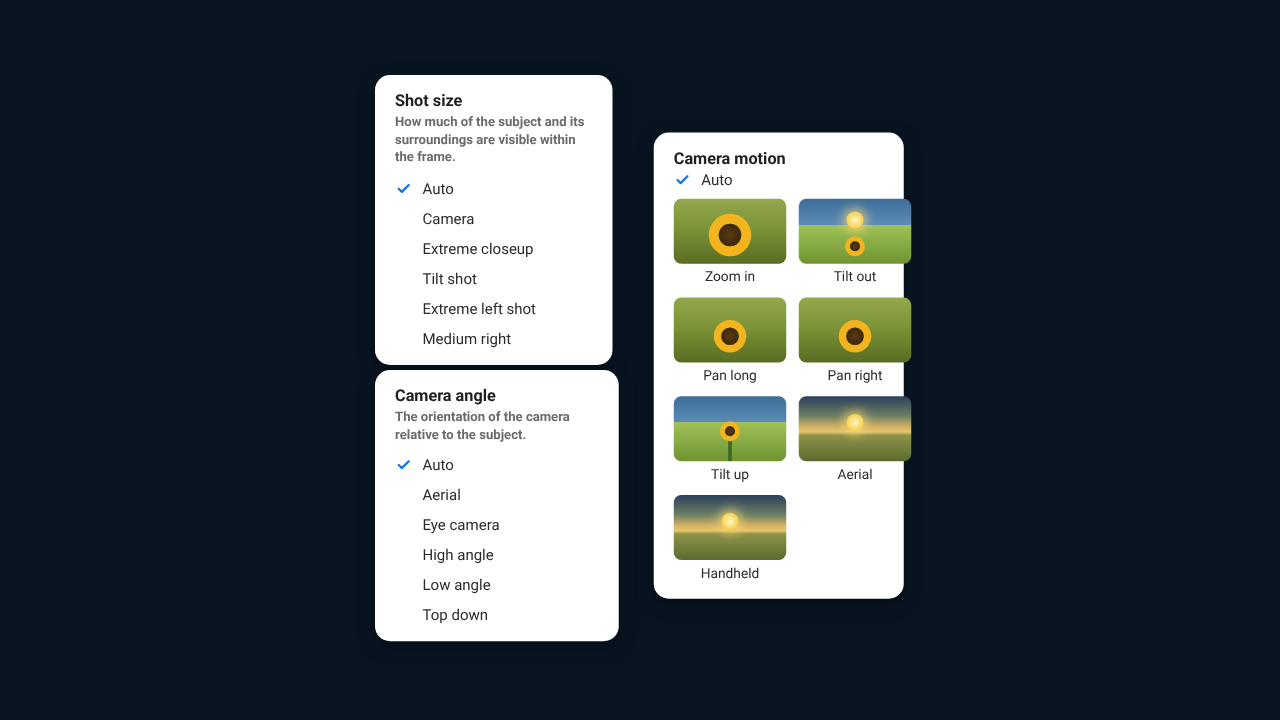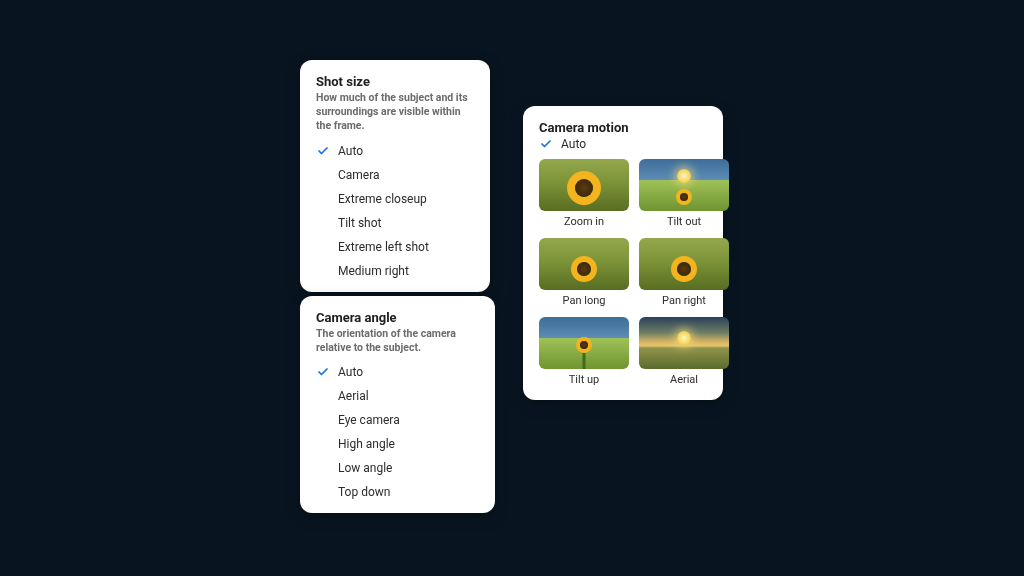--- a/index.html
+++ b/index.html
@@ -304,16 +304,22 @@
             </div>
           </div>
           <div class="thumb-label">Tilt up</div>
         </div>
         <div class="thumb-cell">
           <div class="thumb sunset">
             <div class="sun" style="top:14px;"></div>
           </div>
           <div class="thumb-label">Aerial</div>
         </div>
+        <div class="thumb-cell">
+          <div class="thumb sunset">
+            <div class="sun" style="top:14px;"></div>
+          </div>
+          <div class="thumb-label">Handheld</div>
+        </div>
       </div>
   </div>
 
 </div>
 
 </body></html>

